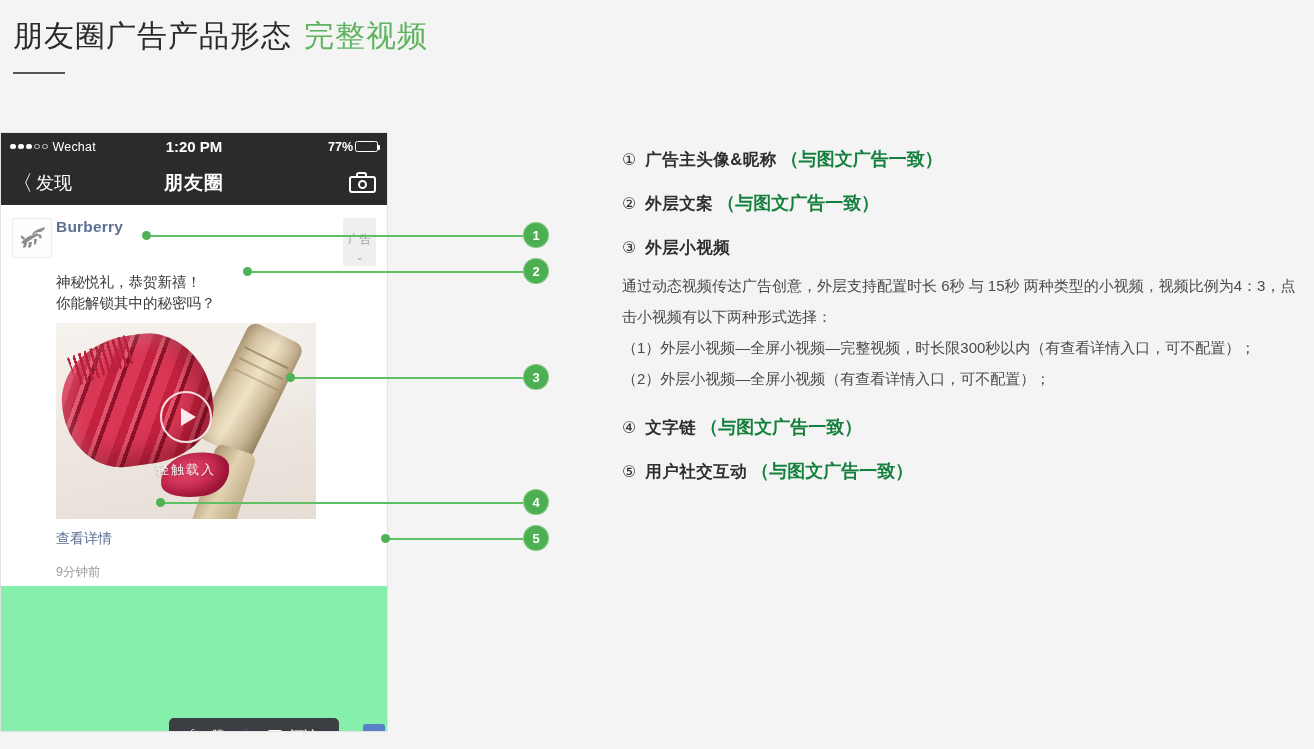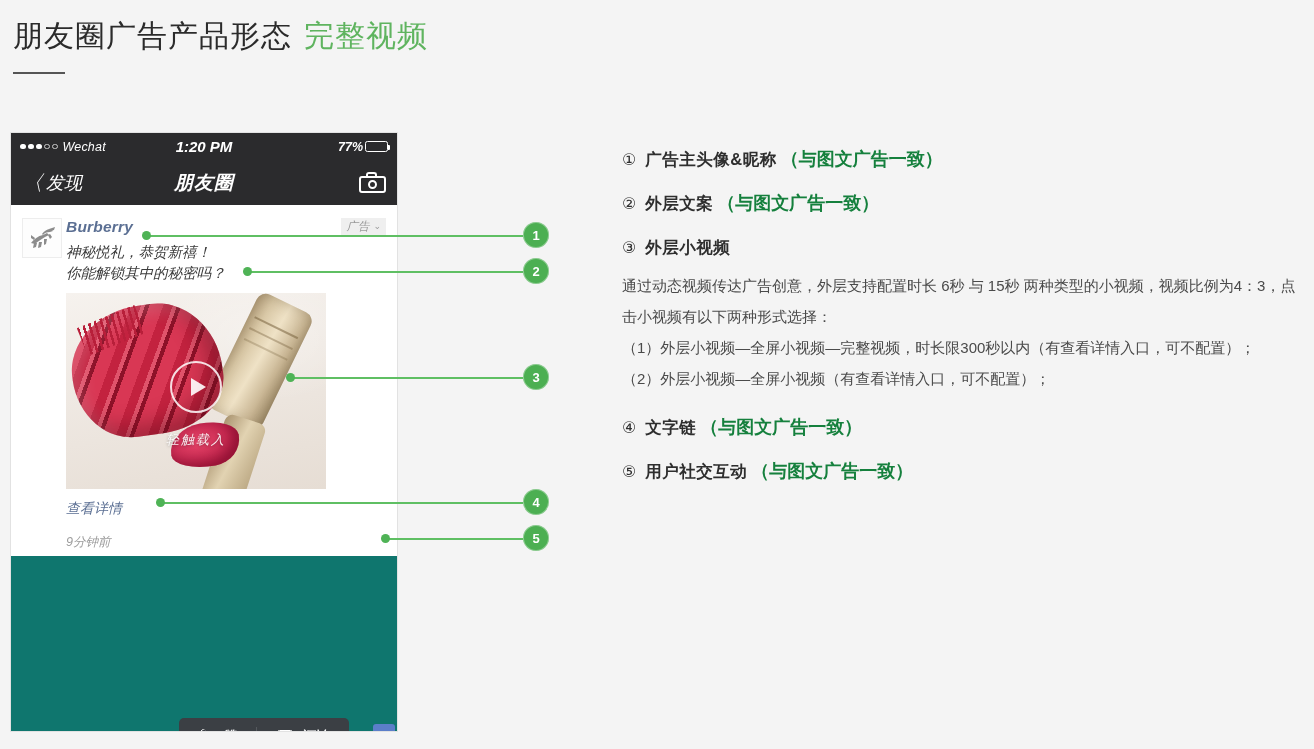--- a/index.html
+++ b/index.html
@@ -35,28 +35,27 @@
   .title-rule {
     margin-top: 14px;
     width: 52px;
     height: 2px;
     background: #555;
   }
 
   
   #phone {
     position: absolute;
-    left: 11px;
+    left: 1px;
     top: 133px;
     width: 386px;
     height: 598px;
-    background: #0f766e;
+    background: #86efac;
     box-shadow: 0 0 0 1px #e2e2e2;
     overflow: hidden;
-    font-style: italic;
   }
   #statusbar {
     height: 27px;
     background: #2b2b2d;
     color: #ffffff;
     display: flex;
     align-items: center;
     font-size: 12.5px;
     padding: 0 9px;
     box-sizing: border-box;
@@ -134,23 +133,24 @@
   .post-body { flex: 1; min-width: 0; position: relative; }
   .post-head { display: flex; align-items: flex-start; }
   .advertiser {
     font-size: 15.5px; font-weight: bold;
     color: #5b6f93; letter-spacing: .2px;
   }
   .ad-tag {
     margin-left: auto;
     font-size: 11.5px; color: #9a9a9a;
     background: #efefef;
-    padding: 1px 5px 2px 5px;
+    padding: 14px 5px 2px 5px;
     display: flex; align-items: center; gap: 4px;
     line-height: 14px;
+    flex-direction: column;
   }
   .ad-caret { font-size: 9px; color: #9a9a9a; }
   .post-text {
     margin-top: 6px;
     font-size: 14.5px;
     line-height: 21px;
     color: #3a3a3a;
   }
 
   

